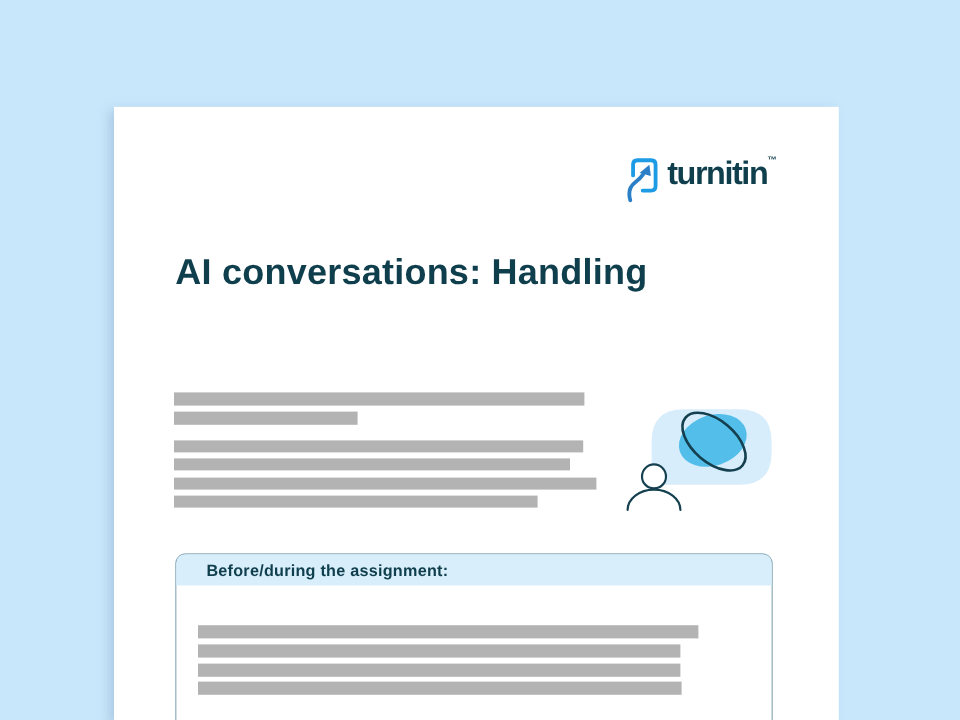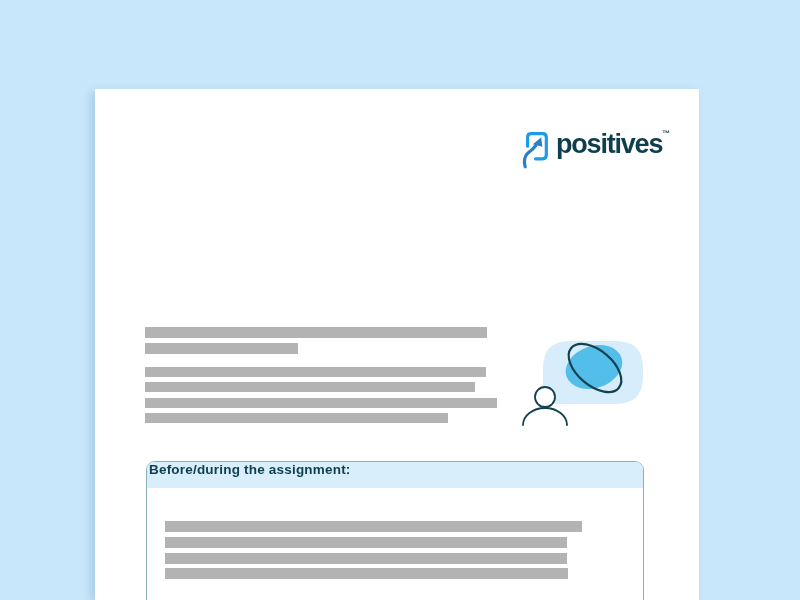--- a/index.html
+++ b/index.html
@@ -42,42 +42,43 @@
   
   .callout{
     position:absolute;left:51px;top:372px;width:498px;height:240px;
     background:var(--page,#ffffff);
     border:1.5px solid var(--box-border,#8caebc);
     border-radius:9px;box-sizing:border-box;
   }
   .callout-header{
     height:26px;background:var(--box-header-fill,#d8eefb);
     border-radius:7px 7px 0 0;
-    display:flex;align-items:flex-start;padding-left:2px;
+    display:flex;align-items:center;padding-left:25px;
     font-size:13.5px;font-weight:700;color:var(--ink,#0f3e4d);
     letter-spacing:.2px;
   }
   .g3{left:18px;top:59px;}
   .g3 .bar{height:11px;margin-bottom:4.8px;}
 </style>
 </head>
 <body>
 
 <div class="page">
 
   <div class="logo">
     <svg width="30" height="44" viewBox="0 0 32 44">
       <path d="M 7,19 L 7,9.5 Q 7,5.5 11,5.5 L 23,5.5 Q 27,5.5 27,9.5 L 27,28.5 Q 27,32.5 23,32.5 L 15.5,32.5" fill="none" stroke="#1d9be4" stroke-width="3.4" stroke-linecap="round"></path>
       <path d="M 4.5,41 Q 1.5,30.5 9,25 Q 13,22 15.8,18.2" fill="none" stroke="#2b7fc7" stroke-width="3.4" stroke-linecap="round"></path>
       <path d="M 21.5,9.5 L 22.8,19.5 L 12.8,16.8 Z" fill="#2b7fc7"></path>
     </svg>
-    <div class="wordmark"><span>positives</span><sup>™</sup></div>
+    <div class="wordmark"><span>turnitin</span><sup>™</sup></div>
   </div>
 
   <h1 class="title">
+    <span>AI conversations: Handling</span>
   </h1>
 
   <div class="bars g1">
       <div class="bar" style="width: 342px;"></div>
       <div class="bar" style="width: 153px;"></div>
     </div>
   <div class="bars g2">
       <div class="bar" style="width: 341px;"></div>
       <div class="bar" style="width: 330px;"></div>
       <div class="bar" style="width: 352px;"></div>

